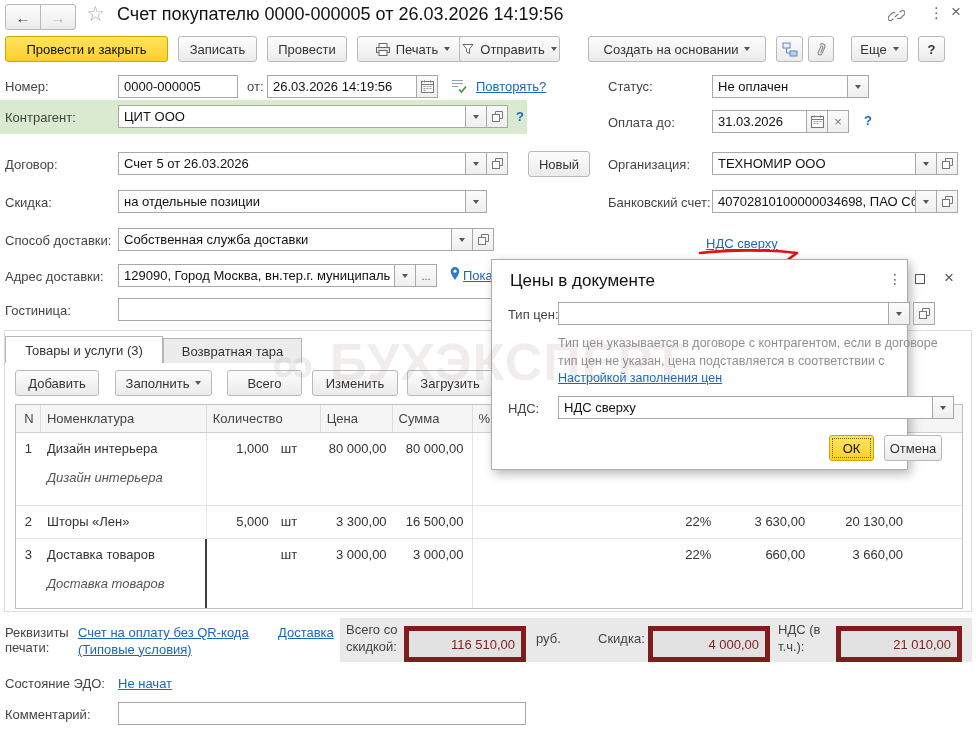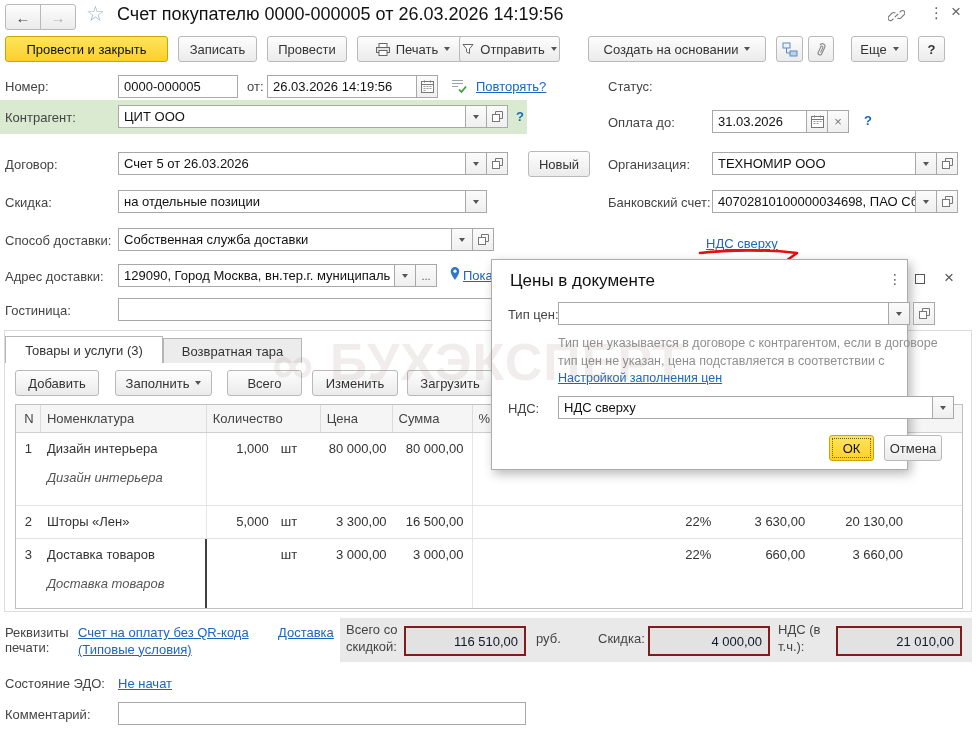--- a/index.html
+++ b/index.html
@@ -25,22 +25,22 @@
 .tab.on{background:#fff;z-index:2}
 .tab.off{background:#ececec}
 .thead{display:flex;height:28px;background:#f5f5f5;border-bottom:1px solid #cfcfcf;color:#444}
 .thead .hc{border-right:1px solid #dcdcdc;padding:6px 4px 0 6px;overflow:hidden;white-space:nowrap}
 .trow{display:flex;position:relative;background:#fff}
 .trow + .trow{border-top:1px solid #e3e3e3}
 .tc{padding-top:8px;overflow:hidden;white-space:nowrap}
 .num{text-align:right}
 .it2{font-style:italic;color:#555;margin-top:14px}
 .strip{background:#e9e9e9}
-.sbox{position:absolute;height:25px;background:#e2e2e2;border:2px solid #7f1d1d;display:flex;
-  align-items:center;justify-content:flex-end;padding:13px 6px;color:#0f172a}
+.sbox{position:absolute;height:25px;background:#e2e2e2;border:5px solid #7f1d1d;display:flex;
+  align-items:center;justify-content:flex-end;padding:13px 6px;color:#7f1d1d}
 .dlg{position:absolute;left:491px;top:259px;width:417px;height:211px;background:#fff;
   border:1px solid #adadad;box-shadow:3px 4px 10px rgba(0,0,0,.28);z-index:10}
 .hint{color:#8f8f8f;font-size:12.5px;line-height:1.4;white-space:nowrap}
 .wm{position:absolute;left:272px;top:330px;z-index:20;pointer-events:none;
   font-size:52px;font-weight:bold;letter-spacing:1px;color:rgba(170,135,135,0.15);white-space:nowrap}
 .icon{display:inline-flex;align-items:center;justify-content:center}
 </style>
 </head>
 <body>
 
@@ -218,20 +218,26 @@
         <path d="M6 1a4.3 4.3 0 0 1 4.3 4.3C10.3 8.6 6 14 6 14S1.7 8.6 1.7 5.3A4.3 4.3 0 0 1 6 1z" fill="#2f77c8"></path>
         <circle cx="6" cy="5.2" r="1.6" fill="#fff"></circle>
       </svg>
   </div>
   <div class="abs link" style="left:463px;top:268px">Пока</div>
 
   <div class="abs lbl" style="left:5px;top:303px">Гостиница:</div>
   <div class="abs fld" style="left:118px;top:298px;width:412px"></div>
 
   <div class="abs lbl" style="left:608px;top:79px">Статус:</div>
+  <div class="abs grp" style="left:712px;top:75px">
+    <div class="fld" style="width:136px">Не оплачен</div>
+    <div class="sq">
+        <span class="caret"></span>
+      </div>
+  </div>
 
   <div class="abs lbl" style="left:608px;top:115px">Оплата до:</div>
   <div class="abs grp" style="left:712px;top:110px">
     <div class="fld" style="width:95px">31.03.2026</div>
     <div class="sq">
         <span class="icon">
           <svg width="13" height="13">
             <rect x="0.5" y="1.5" width="12" height="11" fill="#fff" stroke="#777"></rect>
             <path d="M0.5 4.5h12M3.5 0.5v2M9.5 0.5v2" stroke="#777"></path>
             <path d="M2.5 6.5h2M5.5 6.5h2M8.5 6.5h2M2.5 8.5h2M5.5 8.5h2" stroke="#9a9a9a"></path>

